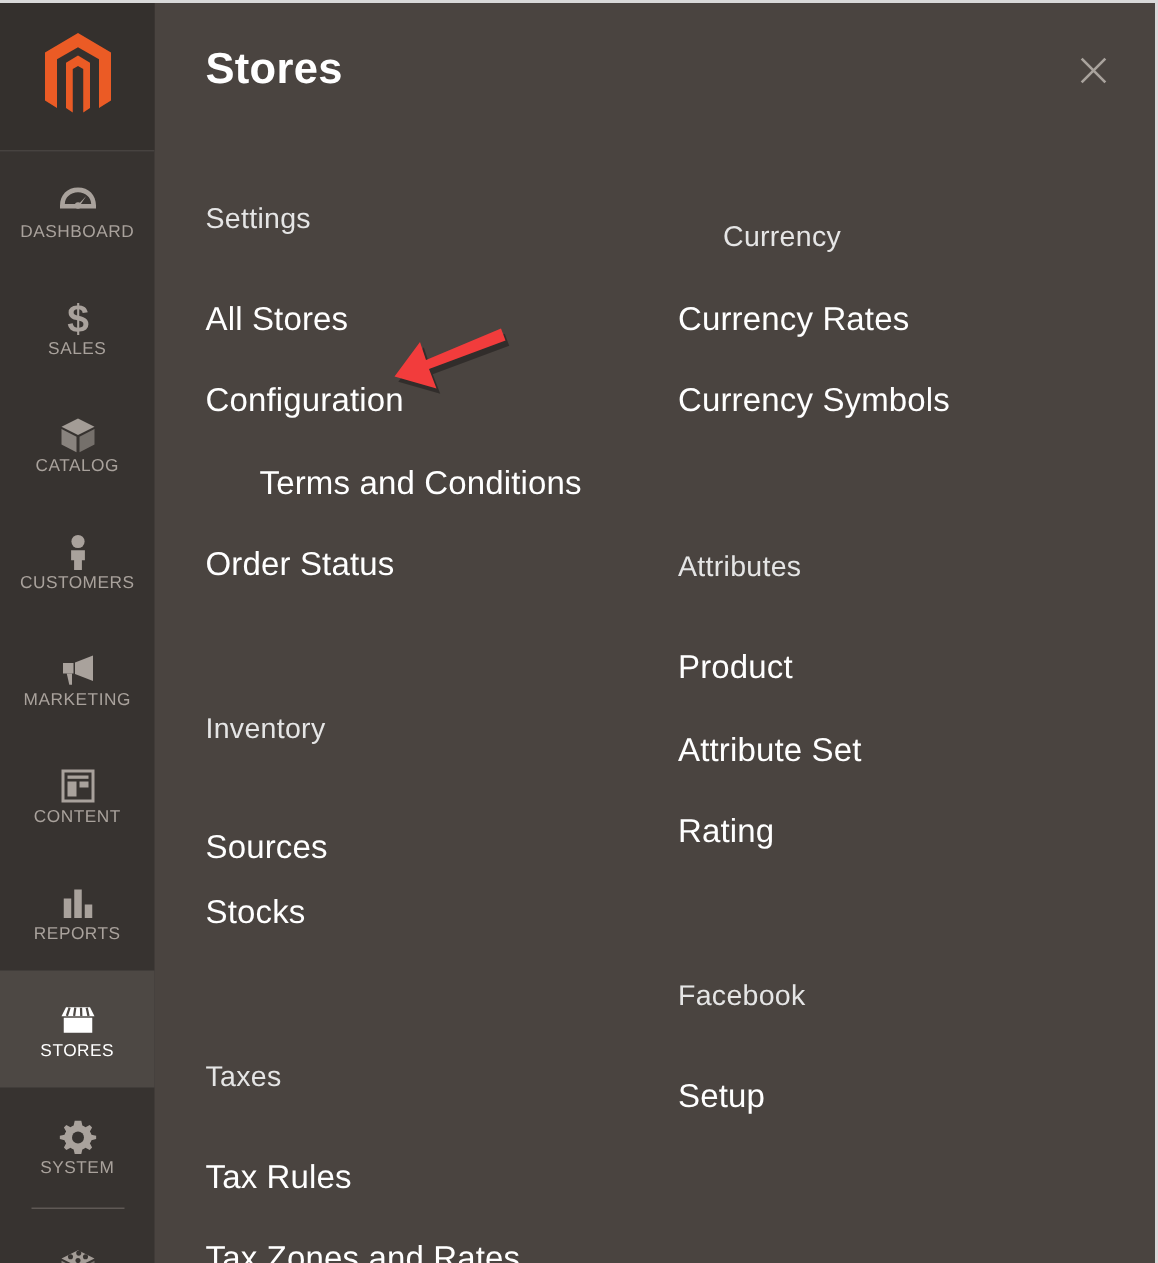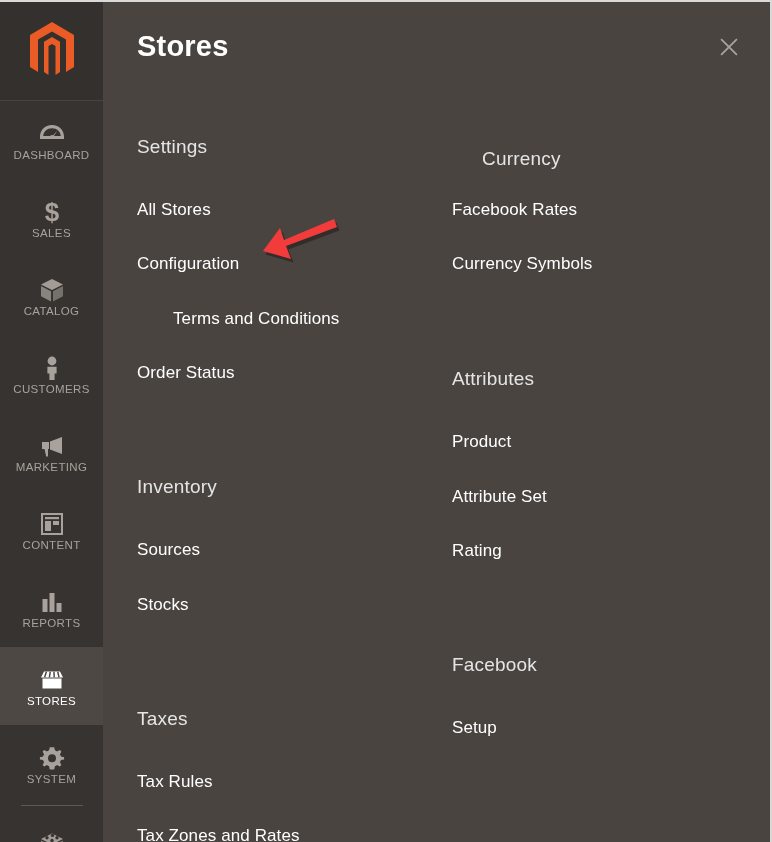--- a/index.html
+++ b/index.html
@@ -146,21 +146,21 @@
     color: #e5e5e5;
     font-weight: normal;
     letter-spacing: 0.2px;
   }
   .group-links {
     list-style: none;
     margin: 0;
     padding: 0;
   }
   .group-links li {
-    font-size: 17px;
+    font-size: 22px;
     color: #ffffff;
     cursor: pointer;
     white-space: nowrap;
     letter-spacing: 0.1px;
   }
 
   
   .abs { position: absolute; }
 
   
@@ -327,41 +327,41 @@
           <li class="abs" style="top:100px;left:34px;">All Stores</li>
           <li class="abs" style="top:154px;left:34px;">Configuration</li>
           <li class="abs" style="top:209px;left:34px;margin-left:36px;">Terms and Conditions</li>
           <li class="abs" style="top:263px;left:34px;">Order Status</li>
         </ul>
 
         <div class="group abs" style="top:376px;left:34px;">
           <div class="group-title">Inventory</div>
         </div>
         <ul class="group-links">
-          <li class="abs" style="top:440px;left:34px;">Sources</li>
+          <li class="abs" style="top:452px;left:34px;">Sources</li>
           <li class="abs" style="top:495px;left:34px;">Stocks</li>
         </ul>
 
         <div class="group abs" style="top:608px;left:34px;">
           <div class="group-title">Taxes</div>
         </div>
         <ul class="group-links">
           <li class="abs" style="top:672px;left:34px;text-align:center;">Tax Rules</li>
           <li class="abs" style="top:726px;left:34px;">Tax Zones and Rates</li>
         </ul>
 
       </div>
 
       <div class="col col-right">
 
         <div class="group abs" style="top:48px;left:14px;margin-left:30px;">
           <div class="group-title">Currency</div>
         </div>
         <ul class="group-links">
-          <li class="abs" style="top:100px;left:14px;">Facebook Rates</li>
+          <li class="abs" style="top:100px;left:14px;">Currency Rates</li>
           <li class="abs" style="top:154px;left:14px;">Currency Symbols</li>
         </ul>
 
         <div class="group abs" style="top:268px;left:14px;">
           <div class="group-title">Attributes</div>
         </div>
         <ul class="group-links">
           <li class="abs" style="top:332px;left:14px;">Product</li>
           <li class="abs" style="top:387px;left:14px;">Attribute Set</li>
           <li class="abs" style="top:441px;left:14px;">Rating</li>

